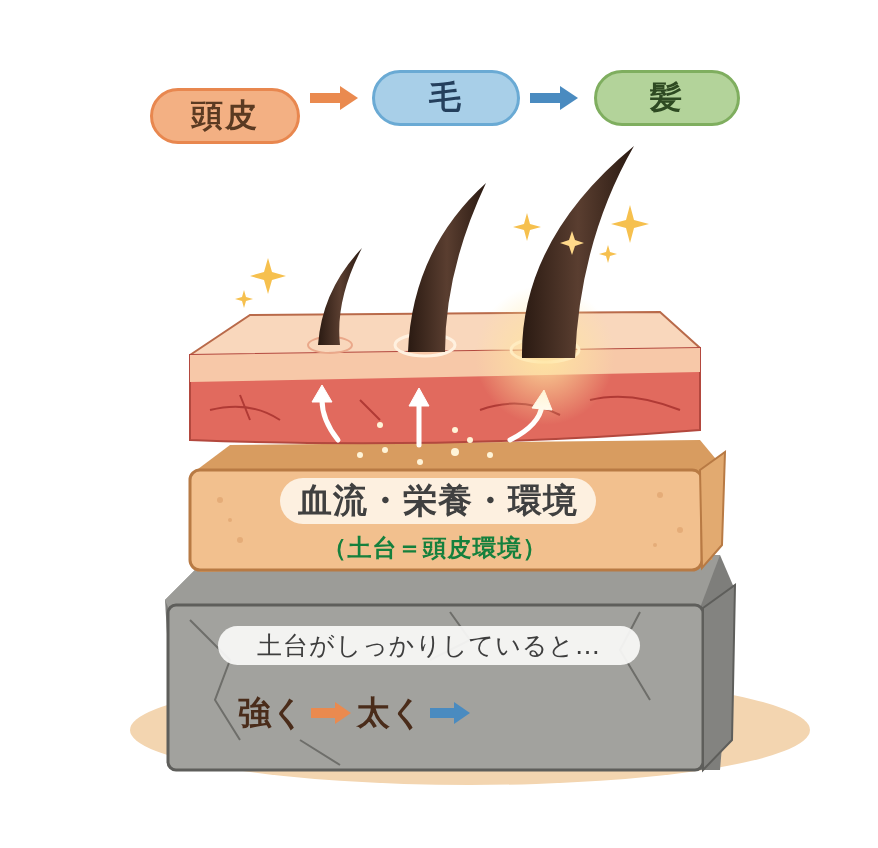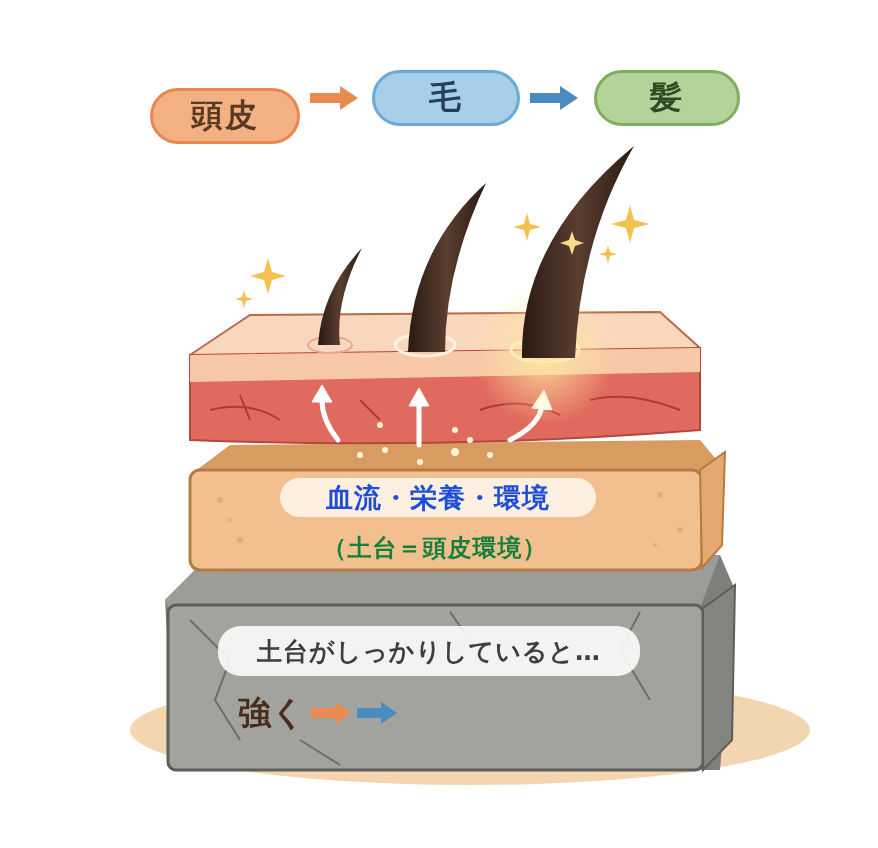--- a/index.html
+++ b/index.html
@@ -6,25 +6,25 @@
   body { width:878px; height:848px; background:#ffffff; position:relative; overflow:hidden;
          font-family:"DejaVu Sans", "Liberation Sans", sans-serif; }
   .pill { position:absolute; height:56px; border-radius:28px; display:flex; align-items:center; justify-content:center;
           font-weight:bold; font-size:32px; box-sizing:border-box; letter-spacing:2px; }
   .pill-orange { background:#f3b083; border:3px solid #e8874f; color:#5a3a22; }
   .pill-blue   { background:#a8cfe8; border:3px solid #6aaad4; color:#243f5c; }
   .pill-green  { background:#b3d39a; border:3px solid #7fae5f; color:#2e4a22; }
   .flow-arrow { position:absolute; width:48px; height:24px; }
   svg.scene { position:absolute; left:0; top:0; }
   .label-box { position:absolute; display:flex; align-items:center; justify-content:center; font-weight:bold; }
-  .mid-main { left:280px; top:478px; width:316px; height:39px; background:rgba(255,248,238,0.85);
-              border-radius:23px; font-size:27px; color:#1d4ed8; letter-spacing:1px; }
+  .mid-main { left:280px; top:478px; width:316px; height:46px; background:rgba(255,248,238,0.85);
+              border-radius:23px; font-size:34px; color:#404040; letter-spacing:1px; }
   .mid-sub { left:300px; top:528px; width:270px; height:40px; font-size:24px; color:#15803d; letter-spacing:1px; }
-  .stone-bubble { left:218px; top:626px; width:422px; height:50px; background:rgba(250,250,248,0.92);
-                  border-radius:23px; font-size:25px; color:#3e3e3e; font-weight:bold; letter-spacing:1px; }
+  .stone-bubble { left:218px; top:626px; width:422px; height:39px; background:rgba(250,250,248,0.92);
+                  border-radius:23px; font-size:25px; color:#3e3e3e; font-weight:normal; letter-spacing:1px; }
   .stone-result { position:absolute; left:238px; top:688px; height:50px; display:flex; align-items:center; gap:6px;
                   font-weight:bold; font-size:33px; color:#4a2c1a;justify-content:center; }
   .res-arrow { width:40px; height:22px; }
 </style>
 </head>
 <body>
 
 <div class="pill pill-orange" style="left:150px; top:88px; width:150px;">
   <span>頭皮</span>
 </div>
@@ -138,17 +138,18 @@
 
 <div class="label-box stone-bubble">
   <span>土台がしっかりしていると…</span>
 </div>
 <div class="stone-result">
   <span>強く</span>
   <svg class="res-arrow" viewBox="0 0 40 22">
     <rect x="0" y="6" width="26" height="10" fill="#ea8a4f"></rect>
       <polygon points="24,0 40,11 24,22" fill="#ea8a4f"></polygon>
   </svg>
+  <span>太く</span>
   <svg class="res-arrow" viewBox="0 0 40 22">
     <rect x="0" y="6" width="26" height="10" fill="#4a8bc0"></rect>
       <polygon points="24,0 40,11 24,22" fill="#4a8bc0"></polygon>
   </svg>
 </div>
 
 </body></html>

